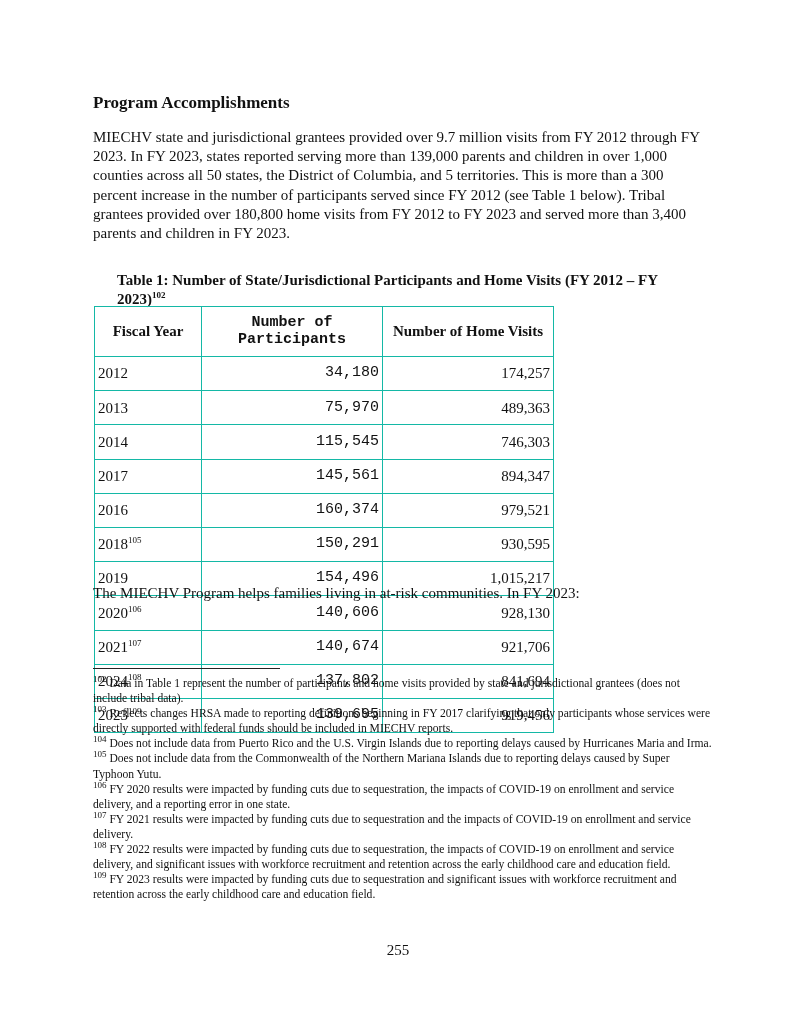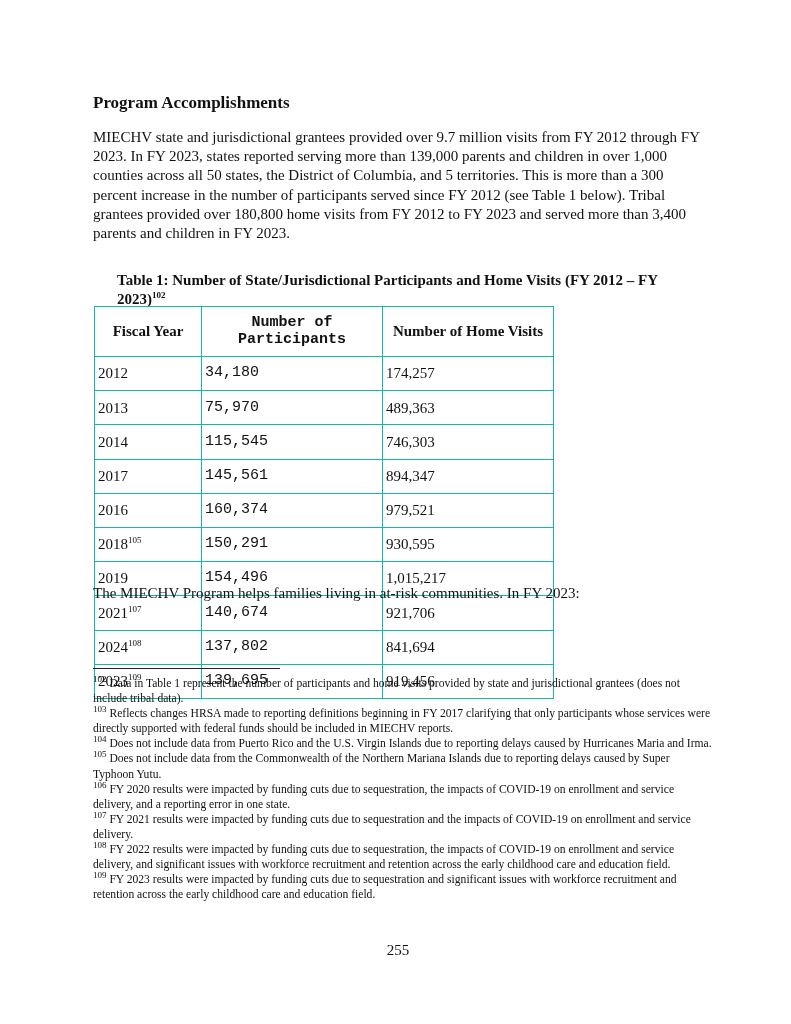--- a/index.html
+++ b/index.html
@@ -24,21 +24,21 @@
     .table-caption sup, .fy sup, .fn sup { font-size: 9px; line-height: 0; }
     table.data {
       position: absolute; top: 306px; left: 1px;
       border-collapse: collapse; font-size: 15px; line-height: 16.5px;
     }
     table.data th, table.data td {
       border: 1px solid #14b8a6; padding: 8px 3px;
       height: 17.2px;
     }
     table.data th { font-weight: bold; text-align: center; }
-    table.data td.num { text-align: left; }
+    table.data td.num { text-align: right; }
     table.data td.fy { text-align: left; }
     .col1 { width: 100px; }
     .col2 { width: 174px; font-family: Liberation Mono, monospace; }
     .col3 { width: 164px; }
     .after-table {
       position: absolute; top: 584px; left: 0;
       font-size: 15px; line-height: 19px; margin: 0;
     }
     .fn-rule {
       position: absolute; top: 668px; left: 0; width: 187px;
@@ -102,20 +102,25 @@
           <td class="fy col1"><span>2018</span><sup>105</sup></td>
           <td class="num col2">150,291</td>
           <td class="num col3">930,595</td>
         </tr>
         <tr>
           <td class="fy col1"><span>2019</span><sup></sup></td>
           <td class="num col2">154,496</td>
           <td class="num col3">1,015,217</td>
         </tr>
         <tr>
+          <td class="fy col1"><span>2020</span><sup>106</sup></td>
+          <td class="num col2">140,606</td>
+          <td class="num col3">928,130</td>
+        </tr>
+        <tr>
           <td class="fy col1"><span>2021</span><sup>107</sup></td>
           <td class="num col2">140,674</td>
           <td class="num col3">921,706</td>
         </tr>
         <tr>
           <td class="fy col1"><span>2024</span><sup>108</sup></td>
           <td class="num col2">137,802</td>
           <td class="num col3">841,694</td>
         </tr>
         <tr>

